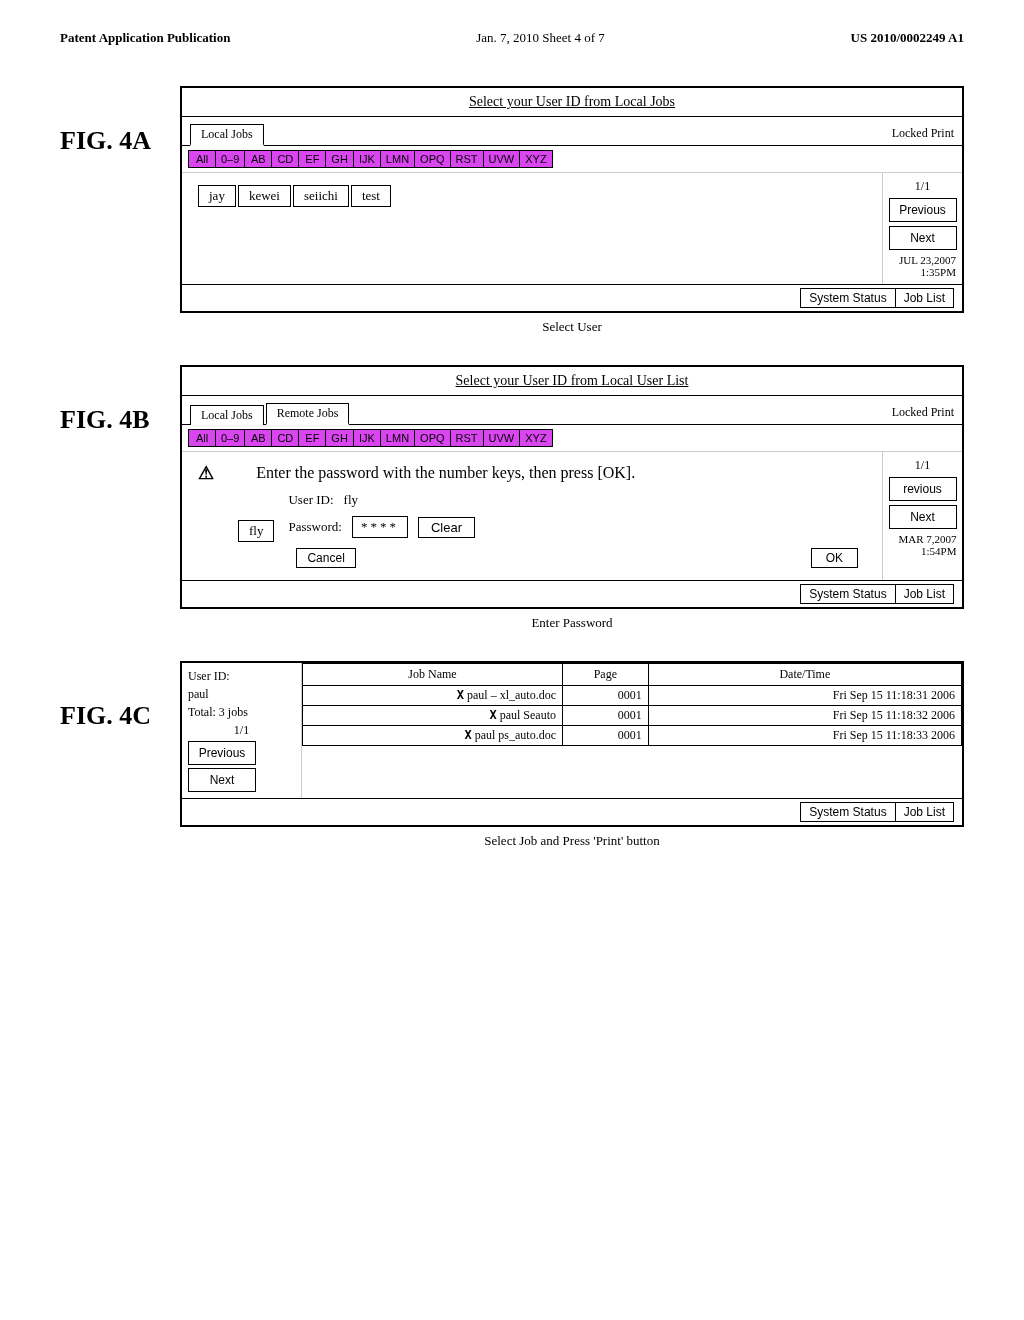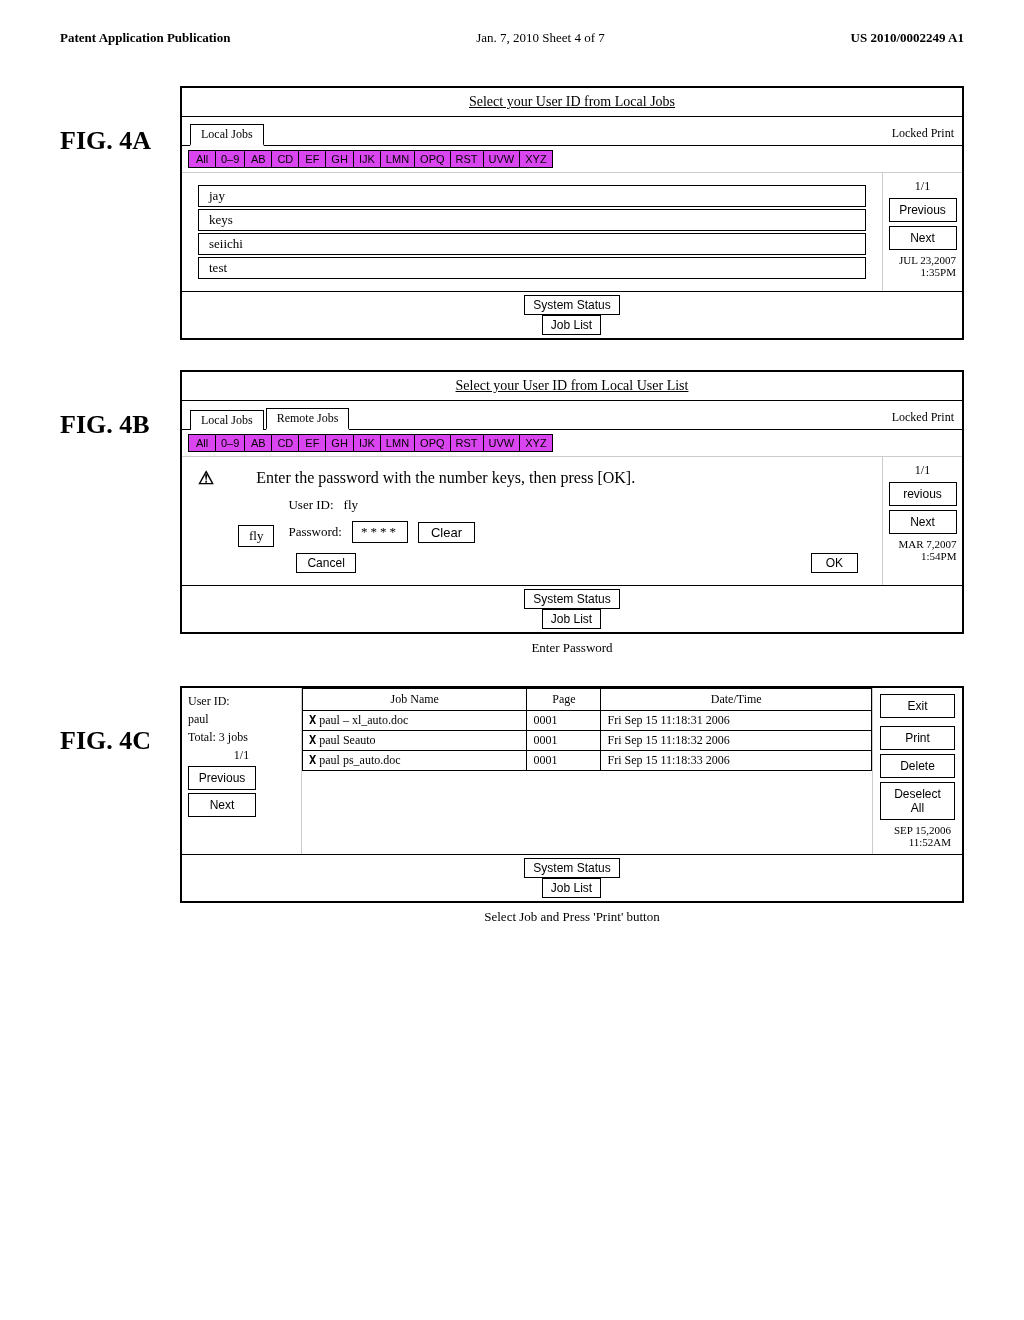--- a/index.html
+++ b/index.html
@@ -103,21 +103,20 @@
     }
     .alpha-btn + .alpha-btn {
       margin-left: -1px;
     }
 
     
     .users-row {
       display: flex;
       gap: 2px;
       padding: 6px 8px;
-      flex-direction: column;
     }
     .user-item {
       border: 1px solid #000;
       padding: 2px 10px;
       font-size: 13px;
       background: #fff;
       cursor: pointer;
     }
 
     
@@ -150,21 +149,20 @@
       cursor: pointer;
       background: #fff;
     }
 
     
     .status-bar {
       display: flex;
       align-items: center;
       border-top: 1px solid #000;
       padding: 3px 8px;
-      flex-direction: column;
     }
     .status-bar .spacer { flex: 1; }
     .status-btn {
       border: 1px solid #000;
       padding: 2px 8px;
       font-size: 12px;
       cursor: pointer;
       background: #fff;
     }
     .status-btn + .status-btn {
@@ -281,20 +279,21 @@
       border: 1px solid #000;
       padding: 3px 6px;
       background: #fff;
       font-weight: normal;
       text-align: center;
     }
     .job-table td {
       border: 1px solid #000;
       padding: 2px 6px;
       background: #fff;
+      text-align: right;
     }
     .job-checkbox {
       font-family: monospace;
       font-weight: bold;
     }
     .fig4c-right {
       width: 90px;
       display: flex;
       flex-direction: column;
       align-items: center;
@@ -345,39 +344,40 @@
             <button class="alpha-btn">OPQ</button>
             <button class="alpha-btn">RST</button>
             <button class="alpha-btn">UVW</button>
             <button class="alpha-btn">XYZ</button>
           </div>
         </div>
         <div class="content-with-nav">
           <div class="main-area">
             <div class="users-row">
               <div class="user-item">jay</div>
-              <div class="user-item">keys</div>
+              <div class="user-item">kewei</div>
               <div class="user-item">seiichi</div>
               <div class="user-item">test</div>
             </div>
           </div>
           <div class="nav-sidebar">
             <div class="page-num">1/1</div>
             <button class="nav-btn">Previous</button>
             <button class="nav-btn">Next</button>
             <div class="timestamp" style="white-space:pre;">JUL 23,2007
 1:35PM</div>
           </div>
         </div>
         <div class="status-bar">
           <span class="spacer"></span>
           <button class="status-btn">System  Status</button>
           <button class="status-btn">Job  List</button>
         </div>
       </div>
+      <div class="fig-caption">Select  User</div>
     </div>
   </div>
 
   <div class="figure-section">
     <div class="fig-label">FIG. 4B</div>
     <div style="flex:1">
       <div class="ui-box">
         <div class="title-bar">Select  your  User ID  from  Local  User  List</div>
         <div class="tab-strip">
           <div class="tab">Local  Jobs</div>
@@ -486,29 +486,20 @@
                   <td>
                     <span class="job-checkbox">X</span>
                     <span>paul ps_auto.doc</span>
                   </td>
                   <td>0001</td>
                   <td>Fri Sep 15 11:18:33 2006</td>
                 </tr>
               </tbody>
             </table>
           </div>
-          <div class="fig4c-right">
-            <button class="action-btn">Exit</button>
-            <div style="flex:1;"></div>
-            <button class="action-btn">Print</button>
-            <button class="action-btn">Delete</button>
-            <button class="action-btn">Deselect  All</button>
-            <div class="timestamp" style="white-space:pre; font-size:11px;">SEP 15,2006
-11:52AM</div>
-          </div>
         </div>
         <div class="status-bar">
           <span class="spacer"></span>
           <button class="status-btn">System  Status</button>
           <button class="status-btn">Job  List</button>
         </div>
       </div>
       <div class="fig-caption">Select  Job  and  Press  'Print'  button</div>
     </div>
   </div>

